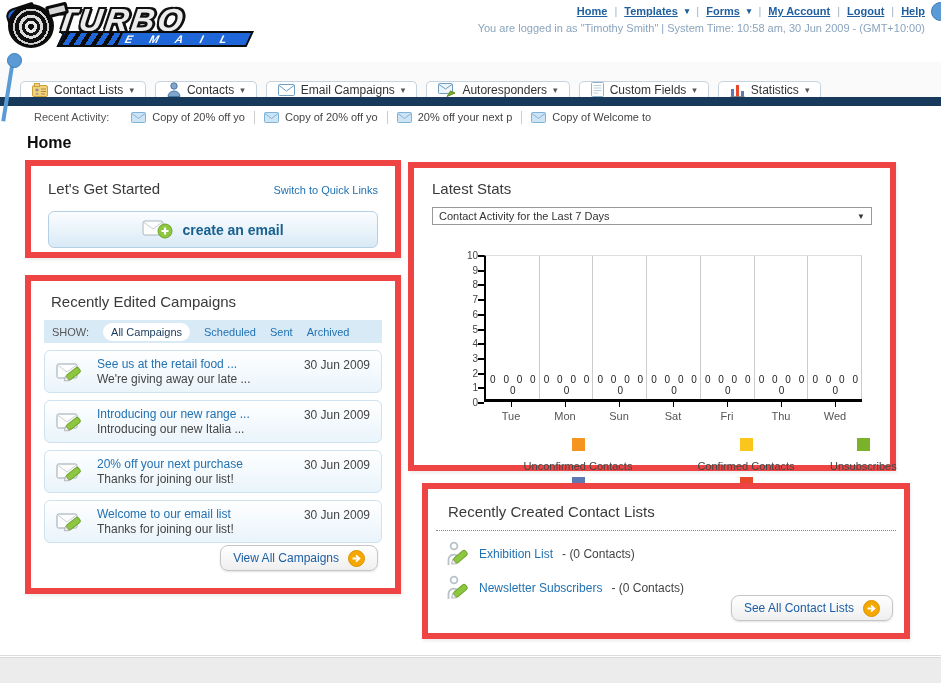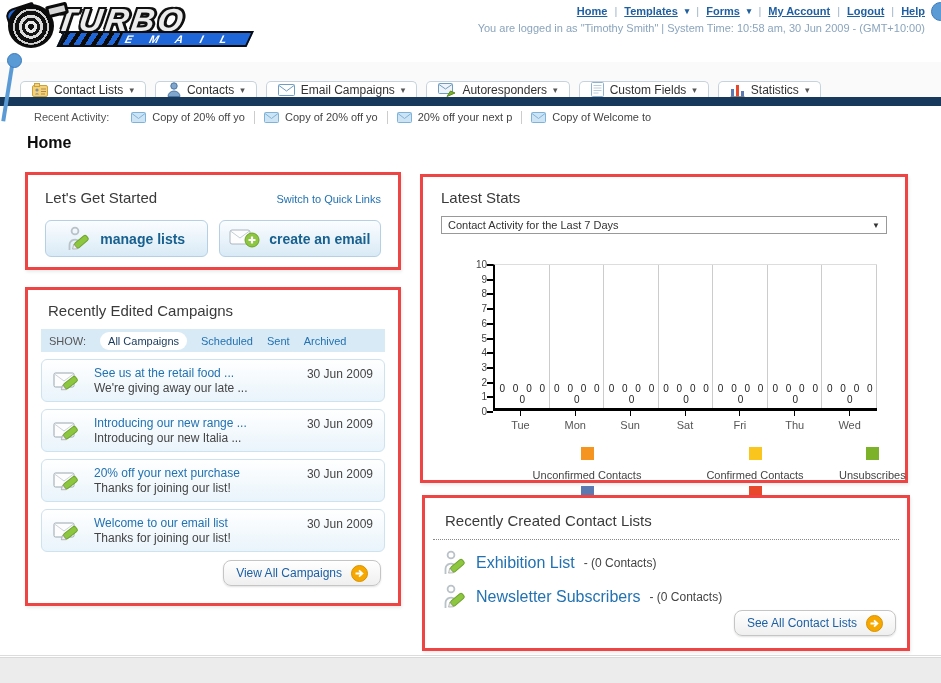--- a/index.html
+++ b/index.html
@@ -61,21 +61,21 @@
   
   .activity-bar { display:flex; align-items:center; height:23px; padding-left:26px; font-size:11px; color:#555; background:#fff; border-bottom:1px solid #e3e3e3; }
   .activity-label { margin-right:22px;padding-left:8px; }
   .activity-item { display:flex; align-items:center; gap:6px; color:#444; }
   .activity-divider { width:1px; height:13px; background:#ccc; margin:0 9px; }
 
   
   .content { position:absolute; left:0; top:128px; width:941px; height:528px; background:#fff; border-bottom:1px solid #dcdcdc; }
   .home-title { position:absolute; left:27px; top:6px; font-size:16px; font-weight:bold; color:#0d0d0d; }
 
-  .panel { position:absolute; background:#fff; border:3px solid #ef4444; box-shadow:1px 2px 3px rgba(0,0,0,0.08);margin-top:12px; }
+  .panel { position:absolute; background:#fff; border:6px solid #ef4444; box-shadow:1px 2px 3px rgba(0,0,0,0.08); }
   .panel-title { font-size:15px; color:#3a3a3a; }
 
   
   .panel-get-started { left:25px; top:32px; width:376px; height:98px; padding:14px 17px 0; }
   .gs-head { display:flex; justify-content:space-between; align-items:baseline; }
   .switch-link { font-size:11px; color:#2272b2; text-decoration:none; }
   .gs-buttons { display:flex; gap:11px; margin-top:14px; }
   .gs-btn {
     flex:1; height:37px; display:flex; align-items:center; justify-content:center; gap:9px;
     background:linear-gradient(#fbfdff, #d9eaf6); border:1px solid #b5d0e4; border-radius:6px;
@@ -98,21 +98,21 @@
   .camp-sub { font-size:12px; color:#444; }
   .camp-date { position:absolute; right:11px; top:7px; font-size:12px; color:#444; }
   .view-all-wrap { position:absolute; right:17px; bottom:17px; }
   .pill-btn {
     display:flex; align-items:center; gap:9px; height:26px; padding:0 12px;
     background:linear-gradient(#ffffff, #efefef); border:1px solid #c5c5c5; border-radius:8px;
     font-size:12px; color:#1c5fa5; cursor:pointer; box-shadow:0 1px 2px rgba(0,0,0,0.12);
   }
 
   
-  .panel-stats { left:420px; top:34px; width:488px; height:309px; padding:12px 18px; }
+  .panel-stats { left:408px; top:34px; width:488px; height:309px; padding:12px 18px; }
   .stats-select {
     margin-top:10px; height:18px; border:1px solid #999; background:#fff;
     display:flex; align-items:center; justify-content:space-between; padding:0 6px;
     font-size:11px; color:#333; cursor:pointer;
   }
   .sel-caret { font-size:8px; color:#333; }
   .chart { position:relative; margin:30px 10px 0 52px; }
   .chart-plot { position:relative; height:147px; border-left:2px solid #000; border-bottom:3px solid #000; border-top:1px solid #ddd; }
   .chart-cols { position:absolute; top:0; left:0; right:0; bottom:0; display:flex; }
   .chart-col { flex:1; border-right:1px solid #ccc; }
@@ -126,21 +126,21 @@
   .chart-legend { display:grid; grid-template-columns:168px 168px auto; gap:5px 0; margin:16px 0 0 10px; }
   .legend-item { display:flex; align-items:center; gap:9px; font-size:11px; color:#444;flex-direction:column; }
   .legend-swatch { width:13px; height:13px; flex:0 0 13px; }
 
   
   .panel-lists { left:422px; top:355px; width:488px; height:156px; padding:14px 0 0; }
   .panel-lists .panel-title { margin:0 20px 10px; }
   .dotted-sep { border-top:1px dotted #888; margin:0 8px; }
   .list-rows { margin:10px 18px 0; }
   .list-row { display:flex; align-items:center; gap:9px; margin-bottom:8px; cursor:pointer; }
-  .list-link { font-size:16px; color:#2272b2; text-decoration:none; }
+  .list-link { font-size:12px; color:#2272b2; text-decoration:none; }
   .list-detail { font-size:12px; color:#444; }
   .see-all-wrap { position:absolute; right:11px; bottom:12px; }
 
   .footer { position:absolute; left:0; top:657px; width:941px; height:26px; background:#ececec; border-top:1px solid #d9d9d9; }
 
   .icon { display:inline-flex; line-height:0; }
 </style>
 </head>
 <body>
 
@@ -294,33 +294,20 @@
 
 <div class="content">
   <div class="home-title">Home</div>
 
   <div class="panel panel-get-started">
     <div class="gs-head">
       <span class="panel-title">Let's Get Started</span>
       <a class="switch-link">Switch to Quick Links</a>
     </div>
     <div class="gs-buttons">
-      <div class="gs-btn">
-        <span class="icon">
-            <svg width="24" height="26" viewBox="0 0 24 26">
-              <circle cx="8" cy="5" r="3.4" fill="none" stroke="#b9c2c9" stroke-width="1.8"></circle>
-              <path d="M2.5 24 v-5 a5.5 5.5 0 0 1 10 -3" fill="none" stroke="#b9c2c9" stroke-width="1.8"></path>
-              <g transform="rotate(-40 14 16)">
-                <rect x="7" y="13" width="15" height="6" rx="2" fill="#8dc63f" stroke="#6fa32e"></rect>
-                <path d="M7 13 l-4 3 l4 3 z" fill="#eee" stroke="#999" stroke-width="0.6"></path>
-              </g>
-            </svg>
-          </span>
-        <span>manage lists</span>
-      </div>
       <div class="gs-btn">
         <span class="icon">
             <svg width="31" height="21" viewBox="0 0 31 21">
               <rect x="1" y="2" width="20" height="14" rx="2" fill="#fdfdfd" stroke="#aab6bf"></rect>
               <path d="M1.5 3 L11 10 L20.5 3" fill="none" stroke="#c3ced6"></path>
               <circle cx="23" cy="12" r="7" fill="#8dc63f" stroke="#6fa32e"></circle>
               <path d="M23 8.5 v7 M19.5 12 h7" stroke="#fff" stroke-width="2.2" fill="none"></path>
             </svg>
           </span>
         <span>create an email</span>

